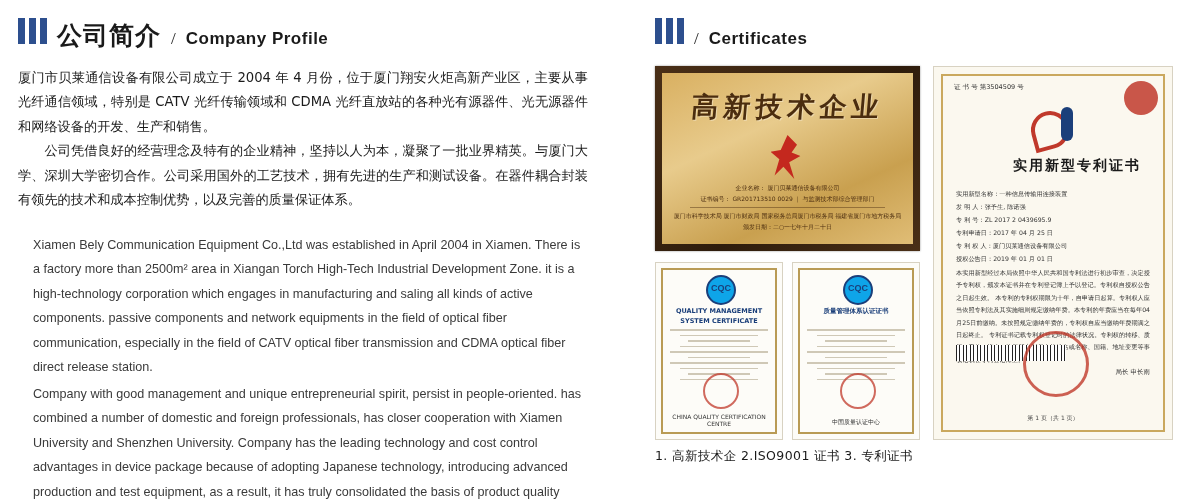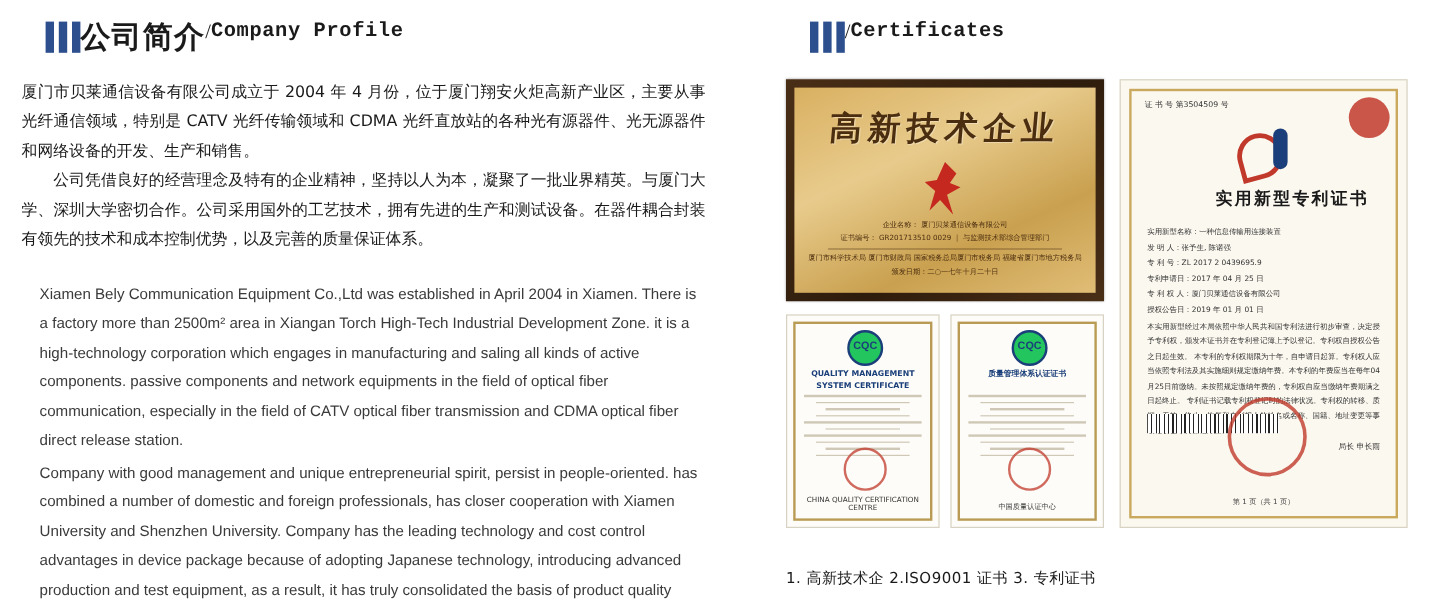--- a/index.html
+++ b/index.html
@@ -16,22 +16,22 @@
   }
   .page {
     position: relative;
     width: 1191px;
     height: 502px;
   }
 
   
   .section-head {
     display: flex;
-    align-items: flex-start;
-    margin-left: 20px;
+    align-items: flex-end;
+    gap: 10px;
   }
   .bars {
     display: flex;
     gap: 4px;
     margin-bottom: 4px;
   }
   .bars span {
     display: block;
     width: 7px;
     height: 26px;
@@ -39,21 +39,21 @@
   }
   .head-cn {
     font-family: "DejaVu Sans", sans-serif;
     font-size: 25px;
     font-weight: bold;
     letter-spacing: 1px;
     color: #1a1a1a;
     line-height: 1;
   }
   .head-en {
-    font-family: Liberation Mono, monospace;
+    font-family: Liberation Sans, sans-serif;
     font-size: 17px;
     font-weight: bold;
     letter-spacing: 0.5px;
     color: #1a1a1a;
     line-height: 1;
     padding-bottom: 1px;
   }
   .head-slash {
     font-family: "Liberation Serif", serif;
     font-size: 17px;
@@ -193,21 +193,21 @@
     margin-left: -13px;
     width: 26px;
     height: 26px;
     border-radius: 50%;
     border: 2px solid #1b3f7a;
     color: #1b3f7a;
     font-size: 9px;
     font-weight: bold;
     text-align: center;
     line-height: 22px;
-    background: #22c55e;
+    background: #0ea5e9;
   }
   .cs-title {
     position: absolute;
     top: 44px;
     left: 8px;
     right: 8px;
     text-align: center;
     font-size: 6.5px;
     font-weight: bold;
     line-height: 1.5;
@@ -369,21 +369,21 @@
     position: absolute;
     left: 0; right: 0;
     bottom: 16px;
     text-align: center;
     font-family: "DejaVu Sans", sans-serif;
     font-size: 6px;
     color: #444;
   }
 
   .cert-caption {
-    margin-top: 28px;
+    margin-top: 2px;
     font-family: "DejaVu Sans", sans-serif;
     font-size: 12.5px;
     color: #1a1a1a;
     letter-spacing: 0.4px;
   }
 </style>
 </head>
 <body>
 
 <div class="page">

